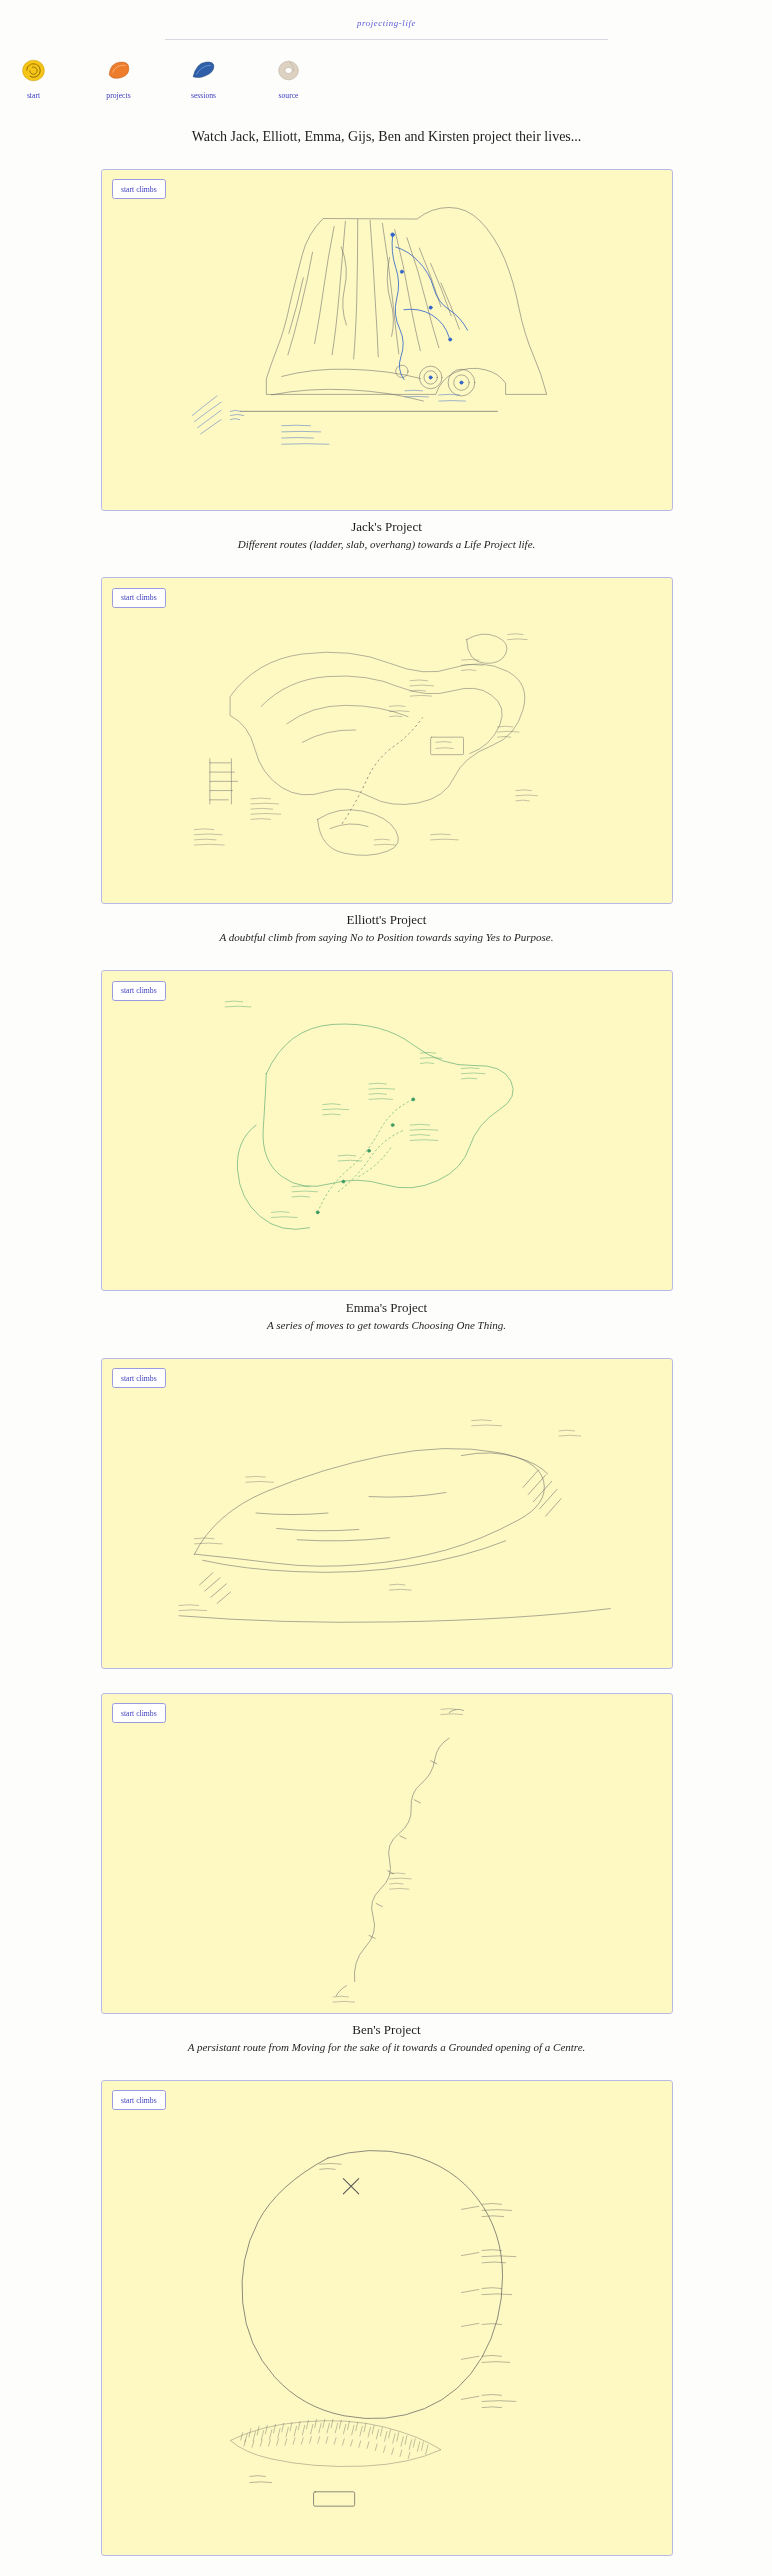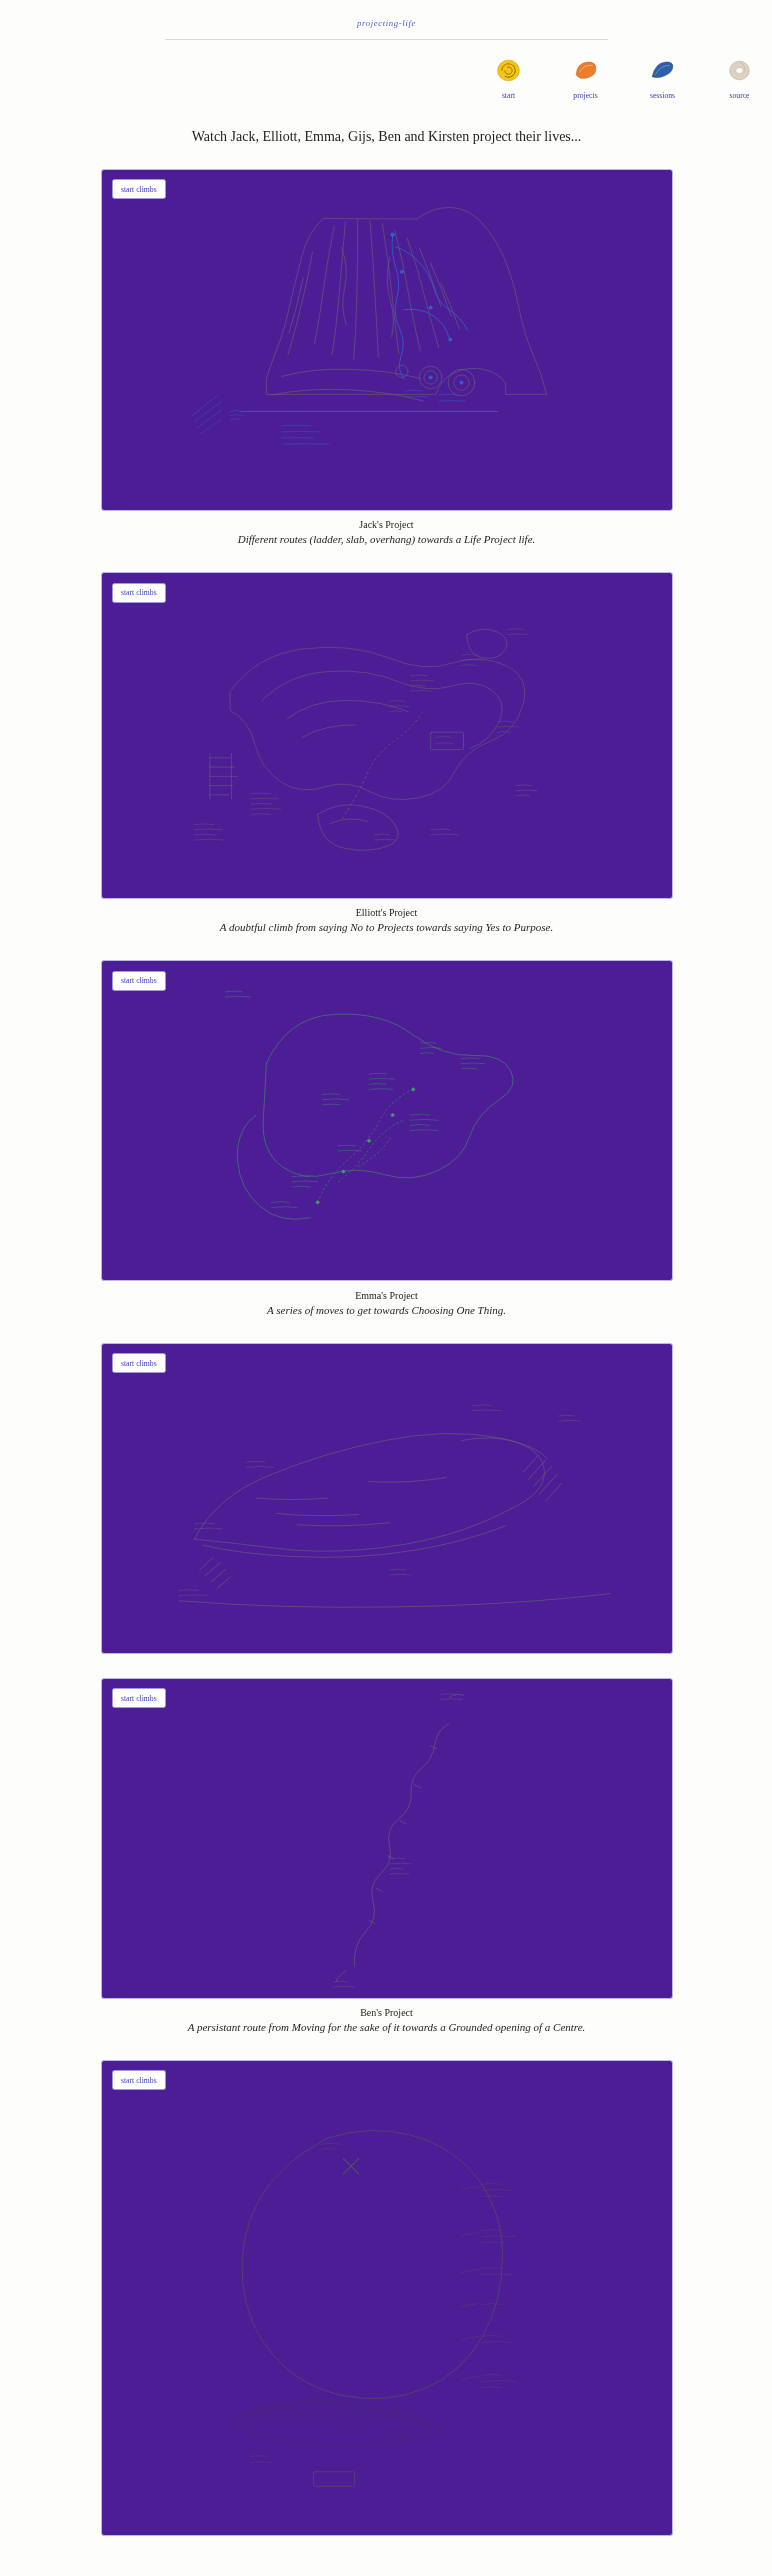--- a/index.html
+++ b/index.html
@@ -32,22 +32,22 @@
   .title-rule {
     width: 443px;
     height: 0.5px;
     background: #d9d9e6;
     margin: 11.3px auto 0 auto;
   }
 
   
   .nav {
     display: flex;
-    justify-content: flex-end;
-    gap: 28px;
+    justify-content: flex-start;
+    gap: 36px;
     margin-top: 16.5px;
   }
   .nav-item {
     width: 49px;
     text-align: center;
     text-decoration: none;
     color: #3b3bbf;
     font-family: "Liberation Serif", serif;
     font-size: 7.7px;
   }
@@ -76,21 +76,21 @@
 
   
   .project {
     margin: 24px auto 0 auto;
     width: 572px;
   }
   .canvas {
     position: relative;
     border: 0.5px solid #b9b9e8;
     border-radius: 3.1px;
-    background: #4c1d95;
+    background: #fef9c3;
     overflow: hidden;
   }
   .start-climb {
     position: absolute;
     top: 9.3px;
     left: 10.3px;
     border: 0.5px solid #9a9ae0;
     border-radius: 2.6px;
     background: #ffffff;
     color: #3b3bbf;
@@ -103,21 +103,21 @@
   .drawing {
     width: 100%;
     display: block;
   }
   .caption {
     text-align: center;
     margin-top: 8.2px;
   }
   .caption .pname {
     display: block;
-    font-size: 10px;
+    font-size: 13px;
     color: #1d1d1d;
   }
   .caption .pdesc {
     display: block;
     font-style: italic;
     font-size: 11px;
     color: #1d1d1d;
     margin-top: 2.1px;
     line-height: 1.45;
   }
@@ -284,21 +284,21 @@
           <path d="M806 414 q16 -3 30 0 M806 424 q22 -3 42 0 M806 434 q14 -3 26 0"></path>
           <path d="M290 430 q20 -3 38 0 M290 440 q28 -3 54 0 M290 450 q22 -3 42 0 M290 460 q30 -3 58 0 M290 470 q20 -3 38 0"></path>
           <path d="M180 490 q20 -3 38 0 M180 500 q28 -3 54 0 M180 510 q22 -3 42 0 M180 520 q30 -3 58 0"></path>
           <path d="M530 510 q16 -3 30 0 M530 520 q22 -3 42 0"></path>
           <path d="M640 500 q20 -3 38 0 M640 510 q28 -3 54 0"></path>
         </g>
       </svg>
     </div>
     <div class="caption">
       <span class="pname">Elliott's Project</span>
-      <span class="pdesc">A doubtful climb from saying No to Projects towards saying Yes to Purpose.</span>
+      <span class="pdesc">A doubtful climb from saying No to Position towards saying Yes to Purpose.</span>
     </div>
   </div>
 
   <div class="project">
     <div class="canvas" style="height:319px;">
       <button class="start-climb">start climbs</button>
       <svg class="drawing" viewBox="0 0 1110 620">
         <g stroke="#3d9b63" fill="none" stroke-width="1.1" stroke-linecap="round">
 
           <path d="M320 200 q40 -90 130 -96 q96 -6 156 40 q56 42 118 40 q56 -2 72 30 q16 32 -22 56 q-44 28 -58 72 q-14 44 -62 66 q-50 24 -104 8 q-52 -16 -104 -2 q-56 16 -96 -14 q-40 -30 -36 -92 q4 -62 6 -108 z"></path>

